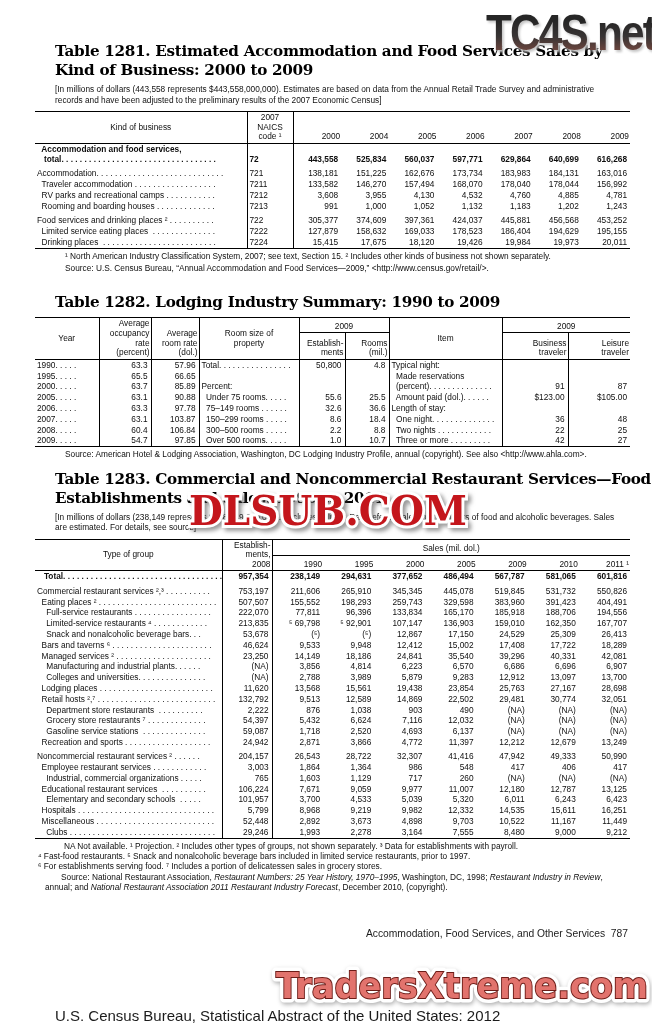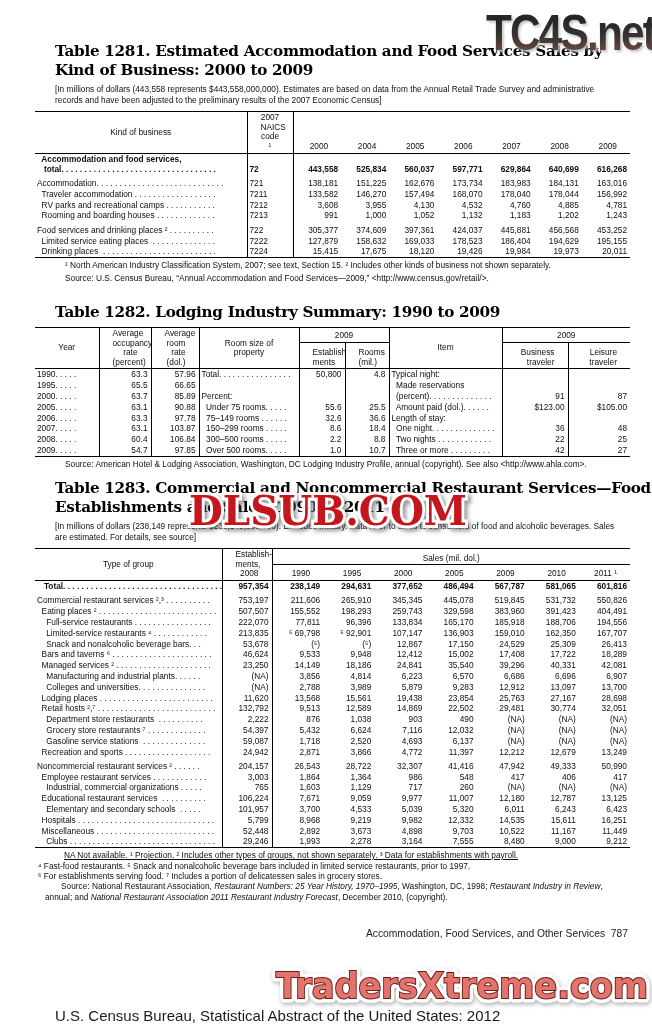--- a/index.html
+++ b/index.html
@@ -12,35 +12,35 @@
        margin-left:20px;white-space:nowrap;letter-spacing:-0.3px;color:#000;}
   .ttl1{padding-top:42px;}
 
   
   .note{font-size:8.3px;line-height:10.6px;width:562px;margin:4px 0 6px 20px;color:#111;}
 
   
   table.t{border-collapse:collapse;table-layout:fixed;width:595px;font-size:8.3px;line-height:10.2px;
           border-top:1.4px solid #000;border-bottom:1.2px solid #000;margin-top:2px;}
   table.t thead{border-bottom:1.3px solid #000;}
-  table.t th{font-weight:normal;padding:1px 13px;vertical-align:bottom;white-space:pre-line;
+  table.t th{font-weight:normal;padding:1px 1px;vertical-align:bottom;white-space:pre-line;
              line-height:9.6px;overflow:hidden;}
   table.t td{padding:0 3px 0.6px 2px;vertical-align:bottom;overflow:hidden;}
   .hc{text-align:center;} .hr{text-align:right;} .hm{vertical-align:middle !important;}
   .vl{border-left:1px solid #000;}
   .span-u{border-bottom:1px solid #000;}
   .lbl,.txt,.yr{white-space:pre;text-align:left;}
   .num{white-space:pre;text-align:right;}
   tr.gap td{padding-top:3.5px;}
   tr.b td{font-weight:bold;}
 
   
   .fn{font-size:8.3px;line-height:10.4px;width:578px;margin:2px 0 0 16px;text-indent:14px;}
   .fnl{font-size:8.3px;line-height:10.4px;width:585px;margin:0 0 0 3px;}
-  .fnl .ind{text-indent:26px;text-decoration:underline;}
+  .fnl .ind{text-indent:26px;}
   .src3{font-size:8.3px;line-height:10.4px;width:585px;margin:0 0 0 10px;text-indent:16px;}
   .sp1282{margin-bottom:10px;}
 
   
   .wm-tc4s{position:absolute;top:3px;right:-3px;z-index:5;
            font-family:"Liberation Sans",sans-serif;font-weight:bold;font-size:48px;
            letter-spacing:-2px;transform:scale(.88,1.06);transform-origin:top right;
            background:linear-gradient(180deg,#262626 30%,#383434 58%,#7a4a40 88%,#8a5a50 100%);
            -webkit-background-clip:text;background-clip:text;color:transparent;
            filter:drop-shadow(2px 2px 1px #c6c6c6);}

